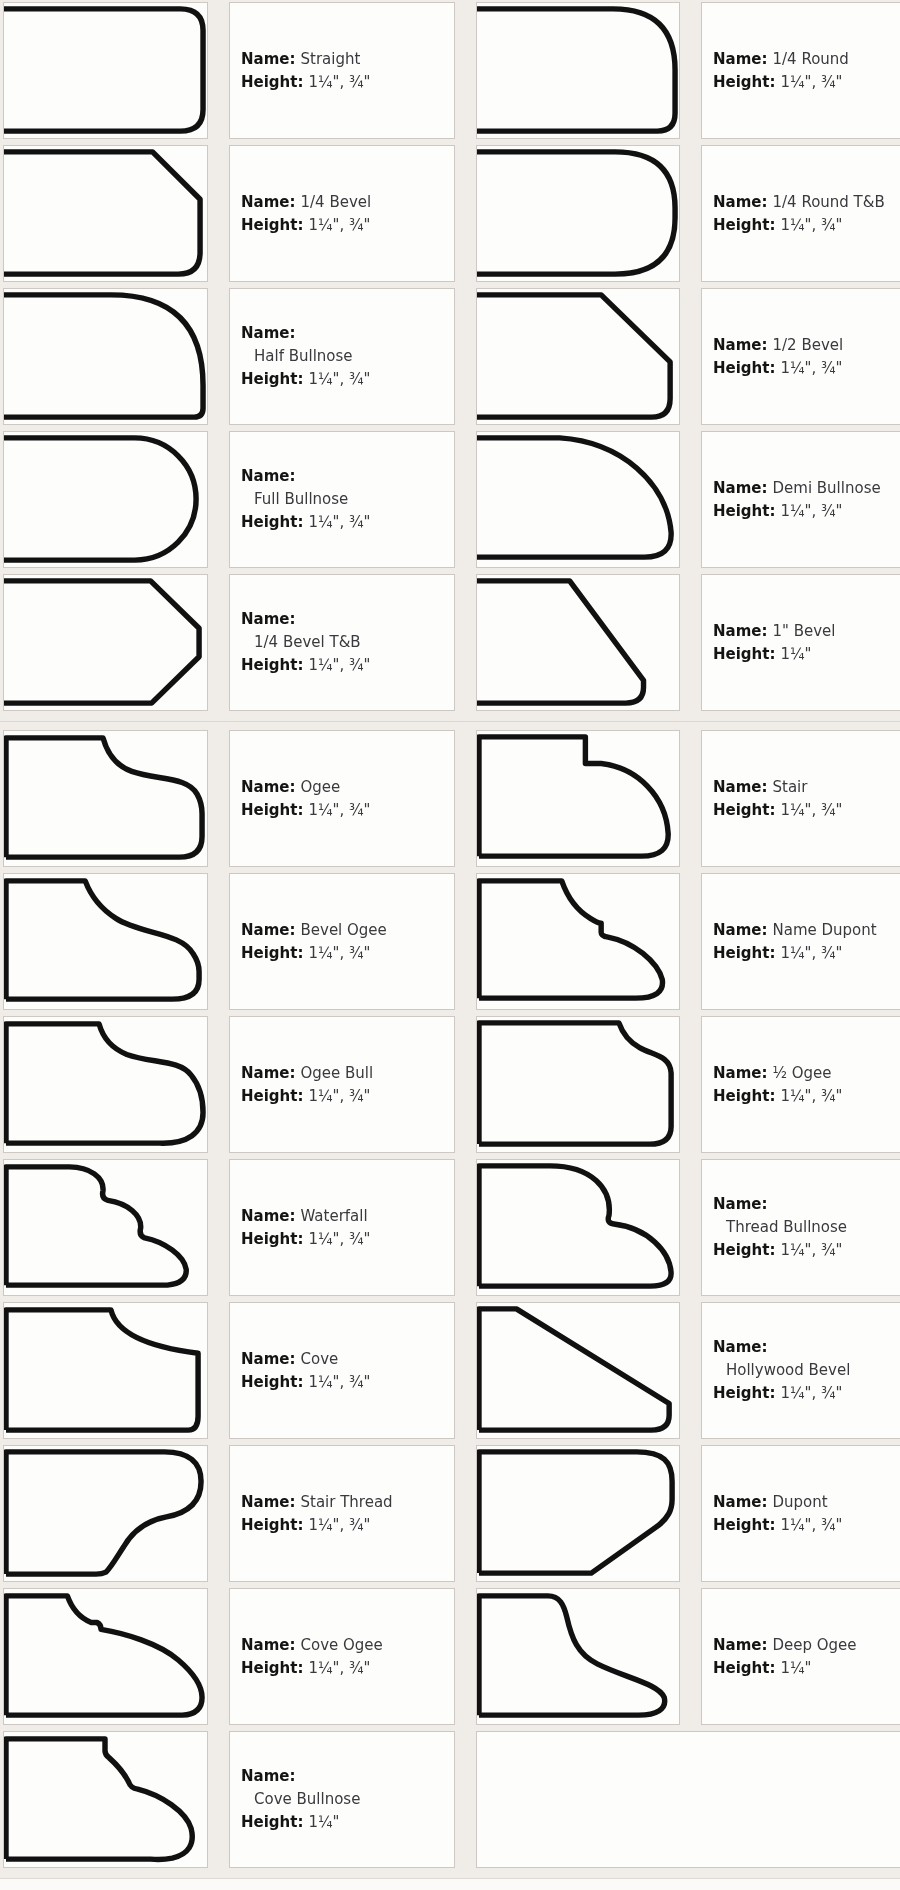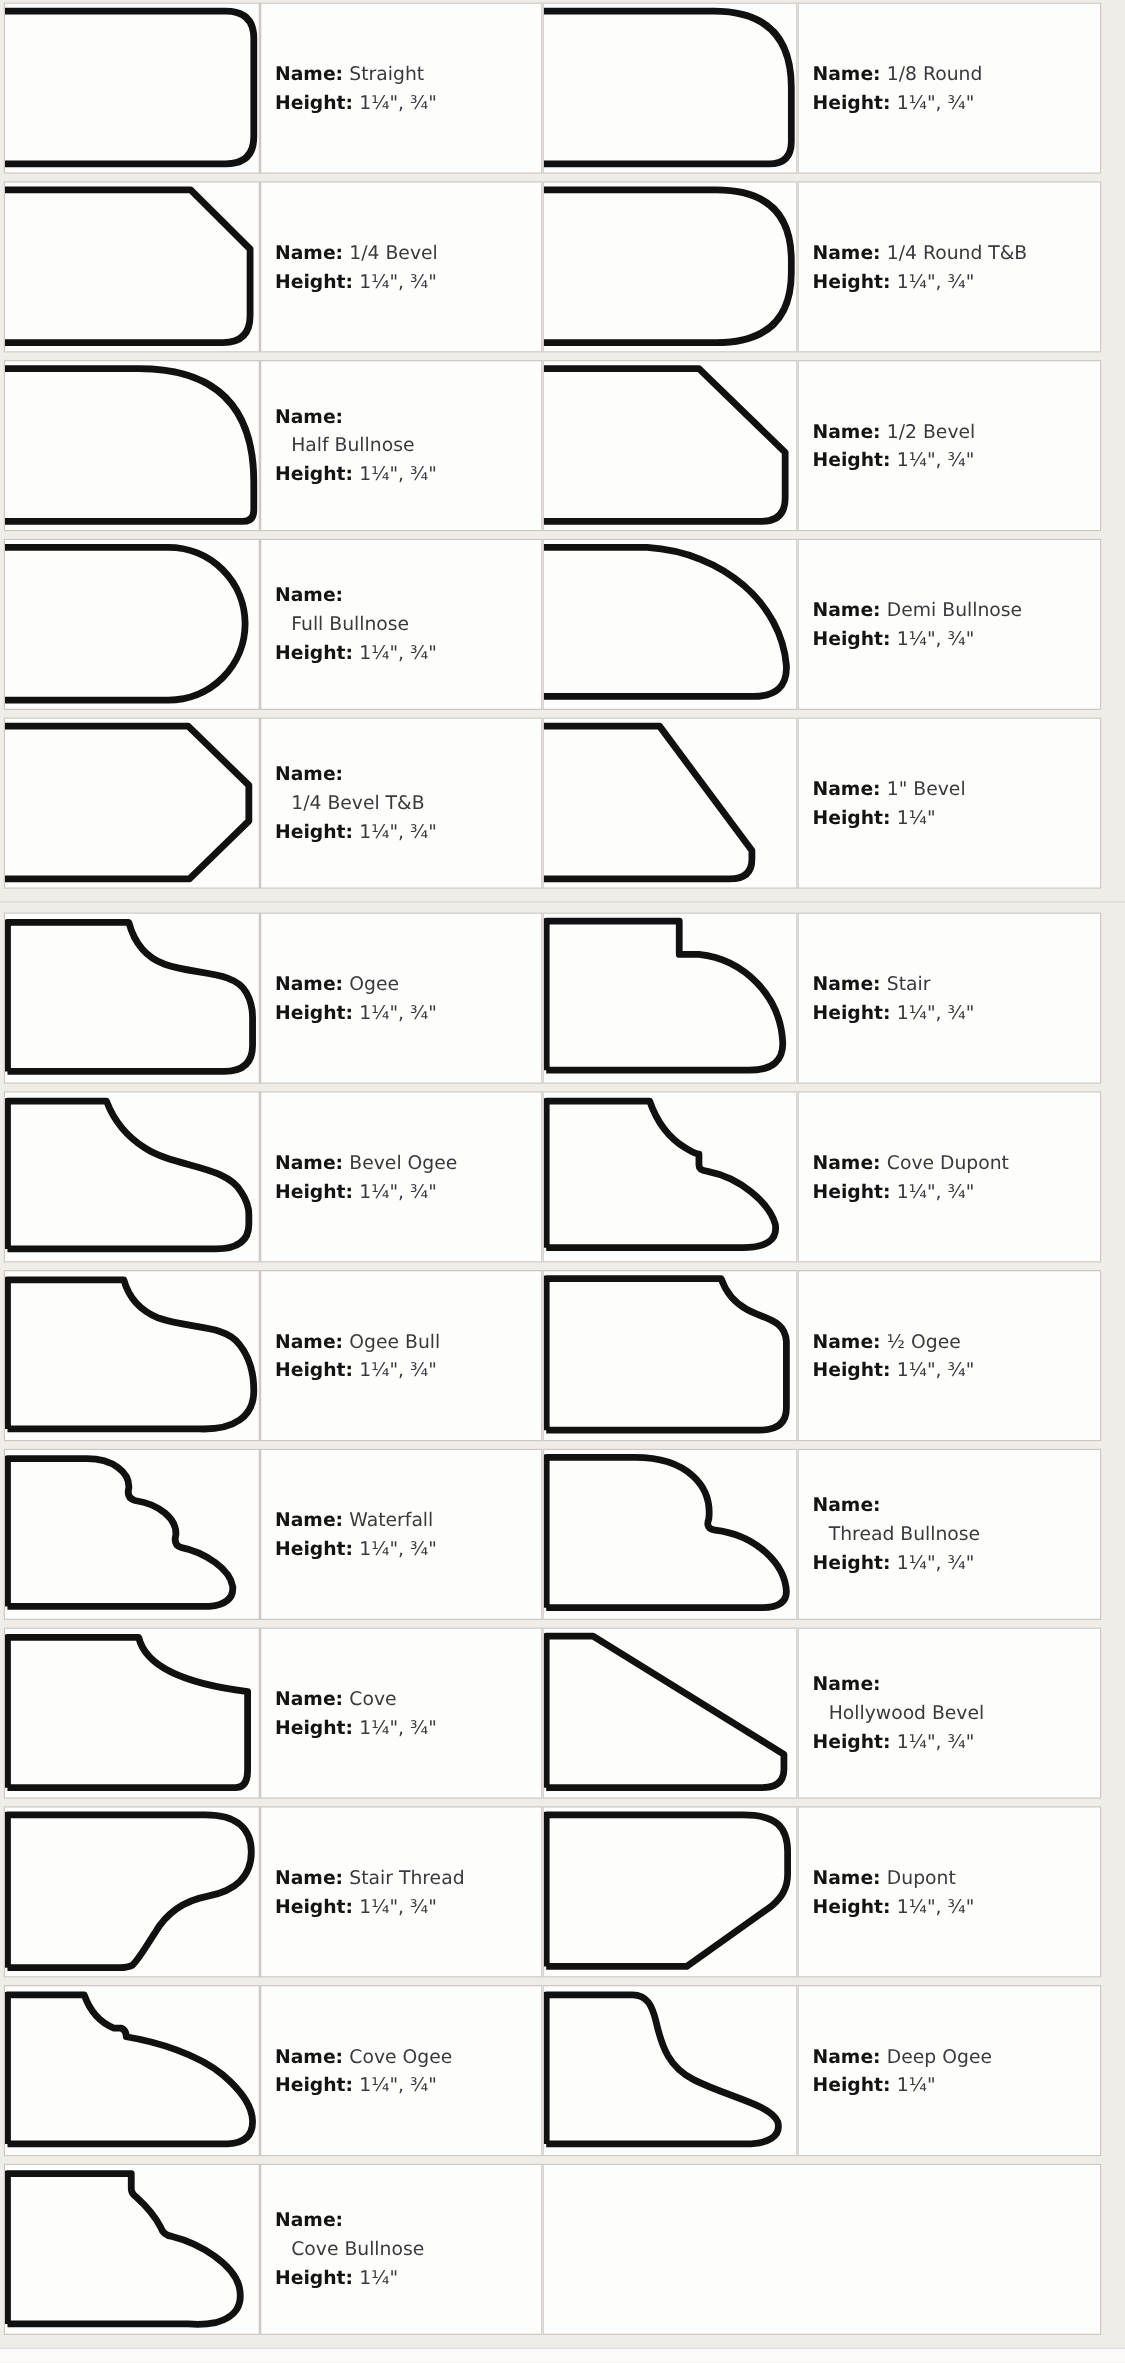--- a/index.html
+++ b/index.html
@@ -5,21 +5,21 @@
   html,body{margin:0;padding:0;}
   body{
     width:900px;height:1890px;overflow:hidden;
     background:#f0ede9;
     font-family:"DejaVu Sans","Liberation Sans",sans-serif;
   }
   .section{
     display:grid;
     grid-template-columns:205px 226px 204px 243px;
     grid-auto-rows:137px;
-    gap:6px 0;
+    gap:6px 21px;
     margin:0 3px;
   }
   .section-1{padding-top:2px;}
   .section-gap{height:19px;position:relative;}
   .section-gap .rule{
     position:absolute;left:0;right:0;top:10px;height:1px;
     background:#dcd7d2;
   }
   .cell{
     background:#fdfdfc;
@@ -63,21 +63,21 @@
     <div class="ln"><b class="lbl">Name:</b><span class="v">Straight</span></div>
     <div class="ln"><b class="lbl">Height:</b><span class="v">1¼", ¾"</span></div>
   </div>
 
   <div class="cell img">
     <svg viewBox="0 0 205 137" preserveAspectRatio="none">
         <path d="M-3,6 H138 Q201,6 201,68 V112 Q201,130 183,130 H-3"></path>
       </svg>
   </div>
   <div class="cell txt">
-    <div class="ln"><b class="lbl">Name:</b><span class="v">1/8 Round</span></div>
+    <div class="ln"><b class="lbl">Name:</b><span class="v">1/4 Round</span></div>
     <div class="ln"><b class="lbl">Height:</b><span class="v">1¼", ¾"</span></div>
   </div>
 
   <div class="cell img">
     <svg viewBox="0 0 205 137" preserveAspectRatio="none">
         <path d="M-3,6 H150 L198,54 V108 Q198,130 176,130 H-3"></path>
       </svg>
   </div>
   <div class="cell txt">
     <div class="ln"><b class="lbl">Name:</b><span class="v">1/4 Bevel</span></div>
@@ -194,21 +194,21 @@
     <div class="ln"><b class="lbl">Name:</b><span class="v">Bevel Ogee</span></div>
     <div class="ln"><b class="lbl">Height:</b><span class="v">1¼", ¾"</span></div>
   </div>
 
   <div class="cell img">
     <svg viewBox="0 0 205 137" preserveAspectRatio="none">
         <path d="M2,126 V7 H86 Q95,33 115,45 Q123,50 126,50 V59 Q126,63 133,64 C159,69 183,89 188,107 Q191,126 161,126 H2"></path>
       </svg>
   </div>
   <div class="cell txt">
-    <div class="ln"><b class="lbl">Name:</b><span class="v">Cove Dupont</span></div>
+    <div class="ln"><b class="lbl">Name:</b><span class="v">Name Dupont</span></div>
     <div class="ln"><b class="lbl">Height:</b><span class="v">1¼", ¾"</span></div>
   </div>
 
   <div class="cell img">
     <svg viewBox="0 0 205 137" preserveAspectRatio="none">
         <path d="M2,128 V7 H96 Q102,29 124,38 C149,47 177,43 189,59 C198,70 201,83 201,97 C201,118 185,129 157,128 H2"></path>
       </svg>
   </div>
   <div class="cell txt">
     <div class="ln"><b class="lbl">Name:</b><span class="v">Ogee Bull</span></div>

